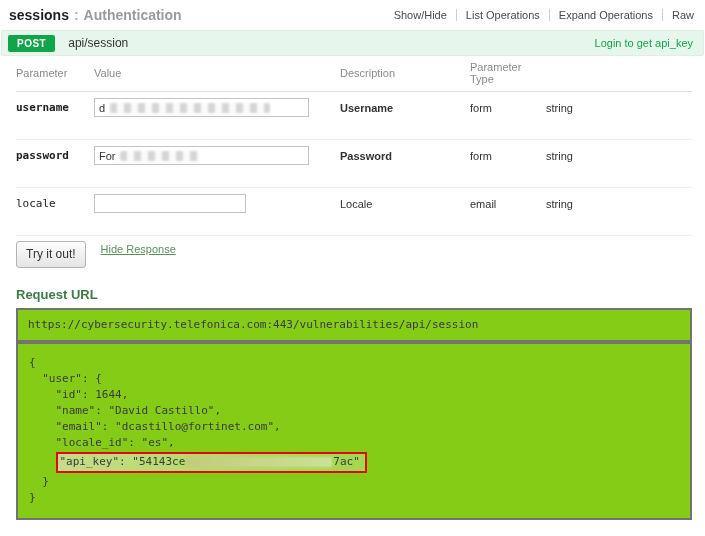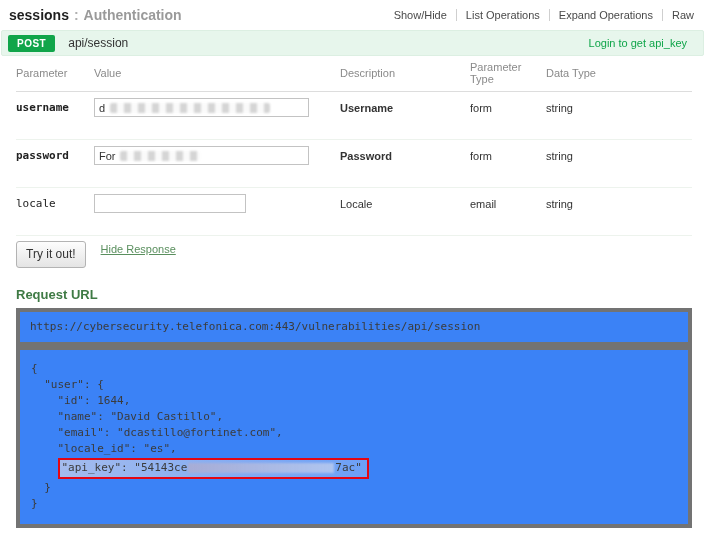--- a/index.html
+++ b/index.html
@@ -11,21 +11,21 @@
   .res-name { font-weight:bold; font-size:14px; color:#1f1f1f; }
   .res-sep  { color:#b0b0b0; font-size:14px; font-weight:bold; margin:0 5px; }
   .res-sub  { color:#9a9a9a; font-size:14px; font-weight:bold; }
   .top-links { display:flex; align-items:center; }
   .top-links a { font-size:11px; color:#4a4a4a; text-decoration:none; padding:0 9px;
                  border-right:1px solid #cfcfcf; cursor:pointer; white-space:nowrap; }
   .top-links a:last-child { border-right:none; padding-right:1px; }
 
   
   .op-bar { display:flex; align-items:center; background:#e7f6ec; border:1px solid #dcefe2;
-            border-radius:2px; margin:1px 1px 0 1px; padding:4px 16px 4px 6px; height:26px; }
+            border-radius:2px; margin:1px 1px 0 1px; padding:4px 10px 4px 6px; height:26px; }
   .method-badge { background:#10a54a; color:#fff; font-size:10px; font-weight:bold;
                   padding:3px 9px; border-radius:2px; letter-spacing:0.5px; }
   .op-path { margin-left:13px; font-size:12px; color:#333; cursor:pointer; }
   .auth-link { margin-left:auto; font-size:11px; color:#10a54a; text-decoration:none; cursor:pointer; }
 
   .content { padding:0 13px 0 16px; }
   .sec-heading { color:#3e7a44; font-size:13px; font-weight:bold; margin:19px 0 6px 0; }
   .sec-heading.first { margin-top:17px; }
 
   
@@ -44,21 +44,21 @@
                   filter:blur(1.3px); }
 
   
   .try-row { margin-top:5px; display:flex; align-items:flex-start; }
   .try-btn { font-size:12px; color:#333; background:linear-gradient(#fdfdfd,#e4e4e4);
              border:1px solid #b3b3b3; border-radius:3px; padding:5px 9px 6px 9px; cursor:pointer;
              font-family:"Liberation Sans", sans-serif; }
   .hide-resp { margin:2px 0 0 15px; font-size:11px; color:#5a8f5e; text-decoration:underline; cursor:pointer; }
 
   
-  .code-block { background:#3b82f6; border:4px solid #737373; border-radius:0;
+  .code-block { background:#84cc16; border:2px solid #737373; border-radius:0;
                 padding:7px 10px 8px 10px; font-family:"DejaVu Sans Mono", monospace;
                 font-size:11px; color:#3b3b3b; }
   .code-line { display:block; white-space:pre; line-height:15px; }
   .body-block { padding:11px 10px 12px 11px; }
   .body-block .code-line { line-height:16px; }
 
   .apikey-box { display:inline-block; border:2px solid #e30613; padding:0 5px 1px 2px;
                 margin:1px 0; white-space:pre;
                 background:linear-gradient(90deg, rgba(250,235,230,0.55), rgba(255,250,248,0.25)); }
   .redact-mid { display:inline-block; width:146px; height:10px; vertical-align:middle; margin:0 1px;
@@ -87,21 +87,20 @@
 </div>
 
 <div class="content">
 
 
   <div class="grid-row thead">
     <span>Parameter</span>
     <span>Value</span>
     <span>Description</span>
     <span>Parameter Type</span>
-    <span>Data Type</span>
   </div>
 
   <div class="grid-row p-row">
     <span class="p-name bold">username</span>
     <span class="input-wrap">
       <input class="p-input" type="text" value="d" style="">
       <span class="redact-strip" style="left:16px; width:160px;"></span>
     </span>
     <span class="p-desc bold">Username</span>
     <span class="p-desc">form</span>

